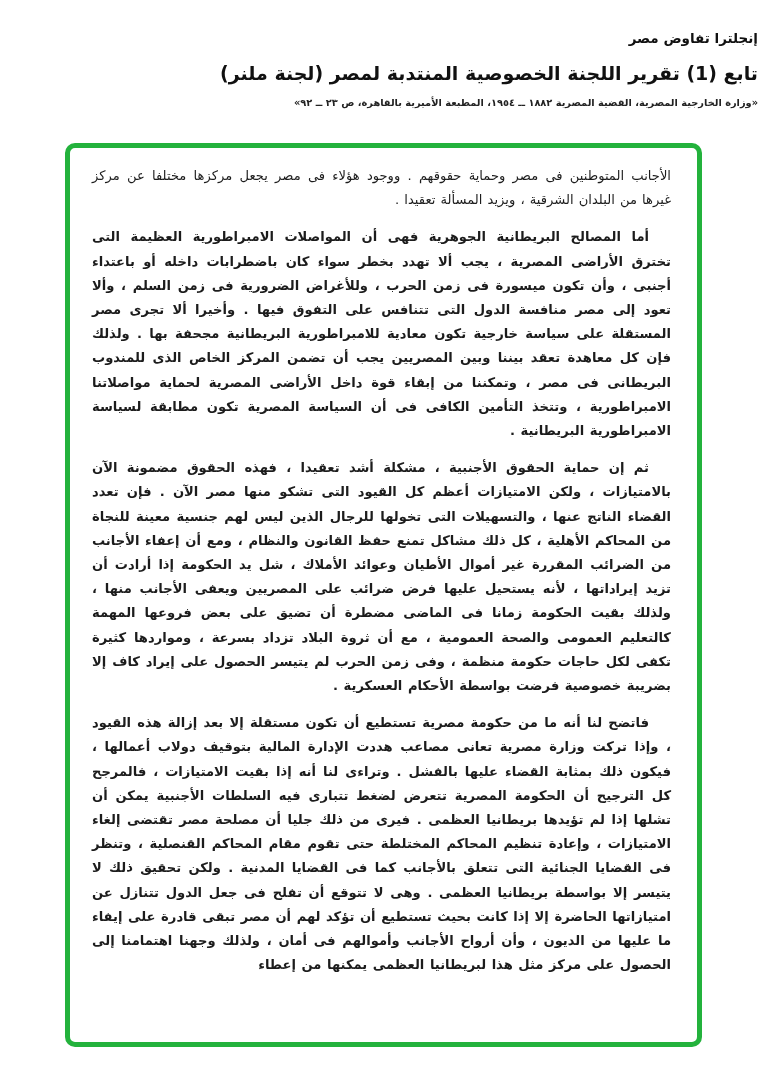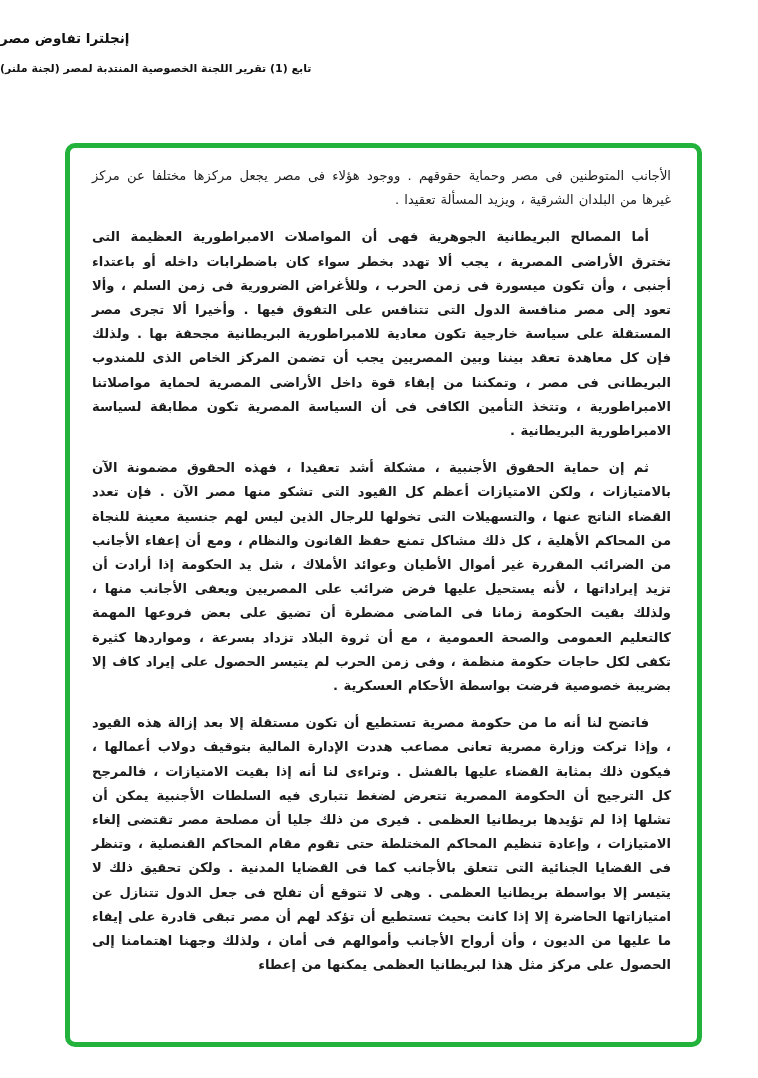--- a/index.html
+++ b/index.html
@@ -14,32 +14,32 @@
     position: relative;
     width: 758px;
     height: 1078px;
     background: #ffffff;
   }
   .doc-header {
     position: absolute;
     top: 30px;
     left: 0;
     width: 100%;
-    text-align: left;
+    text-align: right;
     direction: rtl;
     color: #111111;
   }
   .doc-header .h1 {
     font-size: 13.5px;
     font-weight: bold;
     letter-spacing: 0.5px;
     margin-bottom: 16px;
   }
   .doc-header .h2 {
-    font-size: 11px;
+    font-size: 19px;
     font-weight: bold;
     margin-bottom: 13px;
   }
   .doc-header .h3 {
     font-size: 9.8px;
     font-weight: bold;
     color: #222222;
   }
   .green-box {
     position: absolute;
@@ -71,20 +71,21 @@
   }
 </style>
 </head>
 <body>
 
 <div class="page">
 
   <header class="doc-header">
     <div class="h1">إنجلترا تفاوض مصر</div>
     <div class="h2">تابع (1) تقرير اللجنة الخصوصية المنتدبة لمصر (لجنة ملنر)</div>
+    <div class="h3">«وزارة الخارجية المصرية، القضية المصرية ١٨٨٢ ــ ١٩٥٤، المطبعة الأميرية بالقاهرة، ص ٢٣ ــ ٩٢»</div>
   </header>
 
   <div class="green-box">
     <p class="continuation">الأجانب المتوطنين فى مصر وحماية حقوقهم .  ووجود هؤلاء فى مصر يجعل مركزها مختلفا عن مركز غيرها من البلدان الشرقية ، ويزيد المسألة تعقيدا .</p>
     <p class="indent">أما المصالح البريطانية الجوهرية فهى أن المواصلات الامبراطورية العظيمة التى تخترق الأراضى المصرية ، يجب ألا تهدد بخطر سواء كان باضطرابات داخله أو باعتداء أجنبى ، وأن تكون ميسورة فى زمن الحرب ، وللأغراض الضرورية فى زمن السلم ، وألا تعود إلى مصر منافسة الدول التى تتنافس على التفوق فيها .  وأخيرا ألا تجرى مصر المستقلة على سياسة خارجية تكون معادية للامبراطورية البريطانية مجحفة بها .  ولذلك فإن كل معاهدة تعقد بيننا وبين المصريين يجب أن تضمن المركز الخاص الذى للمندوب البريطانى فى مصر ، وتمكننا من إبقاء قوة داخل الأراضى المصرية لحماية مواصلاتنا الامبراطورية ، وتتخذ التأمين الكافى فى أن السياسة المصرية تكون مطابقة لسياسة الامبراطورية البريطانية .</p>
     <p class="indent">ثم إن حماية الحقوق الأجنبية ، مشكلة أشد تعقيدا ، فهذه الحقوق مضمونة الآن بالامتيازات ، ولكن الامتيازات أعظم كل القيود التى تشكو منها مصر الآن .  فإن تعدد القضاء الناتج عنها ، والتسهيلات التى تخولها للرجال الذين ليس لهم جنسية معينة للنجاة من المحاكم الأهلية ، كل ذلك مشاكل تمنع حفظ القانون والنظام ، ومع أن إعفاء الأجانب من الضرائب المقررة غير أموال الأطيان وعوائد الأملاك ، شل يد الحكومة إذا أرادت أن تزيد إيراداتها ، لأنه يستحيل عليها فرض ضرائب على المصريين ويعفى الأجانب منها ، ولذلك بقيت الحكومة زمانا فى الماضى مضطرة أن تضيق على بعض فروعها المهمة كالتعليم العمومى والصحة العمومية ، مع أن ثروة البلاد تزداد بسرعة ، ومواردها كثيرة تكفى لكل حاجات حكومة منظمة ، وفى زمن الحرب لم يتيسر الحصول على إيراد كاف إلا بضريبة خصوصية فرضت بواسطة الأحكام العسكرية .</p>
     <p class="indent">فاتضح لنا أنه ما من حكومة مصرية تستطيع أن تكون مستقلة إلا بعد إزالة هذه القيود ، وإذا تركت وزارة مصرية تعانى مصاعب هددت الإدارة المالية بتوقيف دولاب أعمالها ، فيكون ذلك بمثابة القضاء عليها بالفشل . وتراءى لنا أنه إذا بقيت الامتيازات ، فالمرجح كل الترجيح أن الحكومة المصرية تتعرض لضغط تتبارى فيه السلطات الأجنبية يمكن أن تشلها إذا لم تؤيدها بريطانيا العظمى .  فيرى من ذلك جليا أن مصلحة مصر تقتضى إلغاء الامتيازات ، وإعادة تنظيم المحاكم المختلطة حتى تقوم مقام المحاكم القنصلية ، وتنظر فى القضايا الجنائية التى تتعلق بالأجانب كما فى القضايا المدنية .  ولكن تحقيق ذلك لا يتيسر إلا بواسطة بريطانيا العظمى .  وهى لا تتوقع أن تفلح فى جعل الدول تتنازل عن امتيازاتها الحاضرة إلا إذا كانت بحيث تستطيع أن تؤكد لهم أن مصر تبقى قادرة على إيفاء ما عليها من الديون ، وأن أرواح الأجانب وأموالهم فى أمان ، ولذلك وجهنا اهتمامنا إلى الحصول على مركز مثل هذا لبريطانيا العظمى يمكنها من إعطاء</p>
   </div>
 
 </div>

